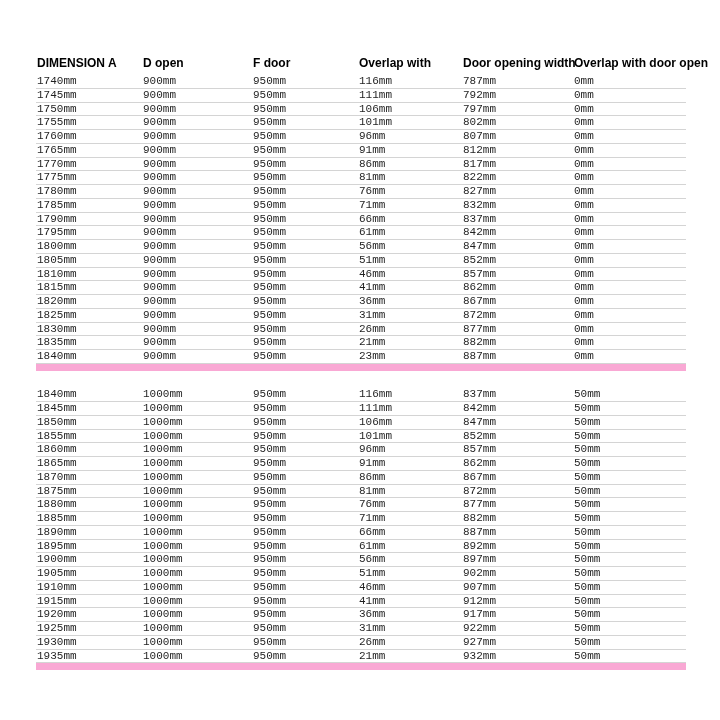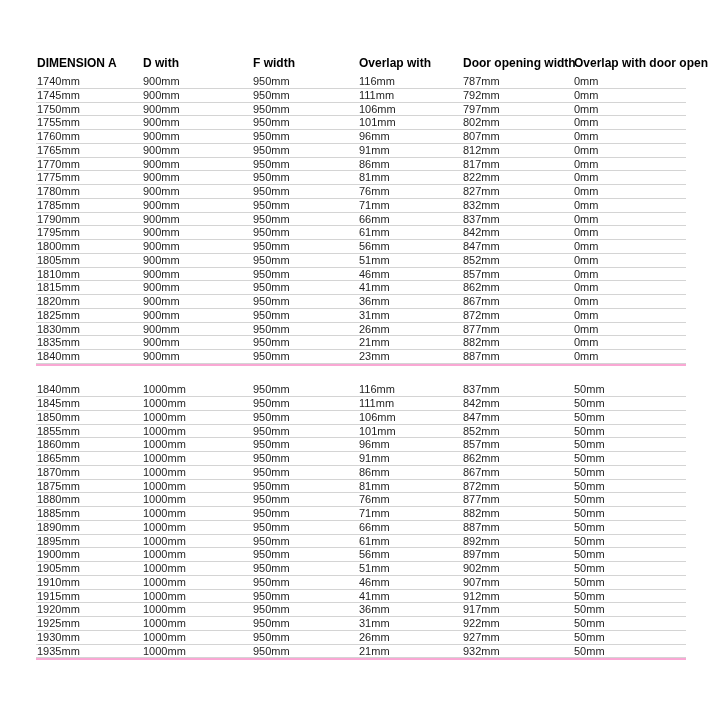--- a/index.html
+++ b/index.html
@@ -46,35 +46,36 @@
     color: #1f1f1f;
     height: 12.75px;
     line-height: 12.75px;
     border-bottom: 1px solid #d4d4d4;
     white-space: nowrap;
   }
   .cell {
     padding-left: 1px;
   }
   .section {
-    border-bottom: 2px solid #f9a8d4;
+    border-bottom: 7px solid #f9a8d4;
+    font-family: Liberation Mono, monospace;
   }
   .section + .section {
     margin-top: 17.5px;
   }
 </style>
 </head>
 <body>
 
 <div class="page">
   <div class="table-wrap">
     <div class="grid-row header-row">
         <div class="cell">DIMENSION A</div>
-        <div class="cell">D with</div>
-        <div class="cell">F width</div>
+        <div class="cell">D open</div>
+        <div class="cell">F door</div>
         <div class="cell">Overlap with</div>
         <div class="cell">Door opening width</div>
         <div class="cell">Overlap with door open</div>
       </div>
     <div>
         <div class="section">
           <div class="grid-row data-row">
             <div class="cell">1740mm</div>
             <div class="cell">900mm</div>
             <div class="cell">950mm</div>

